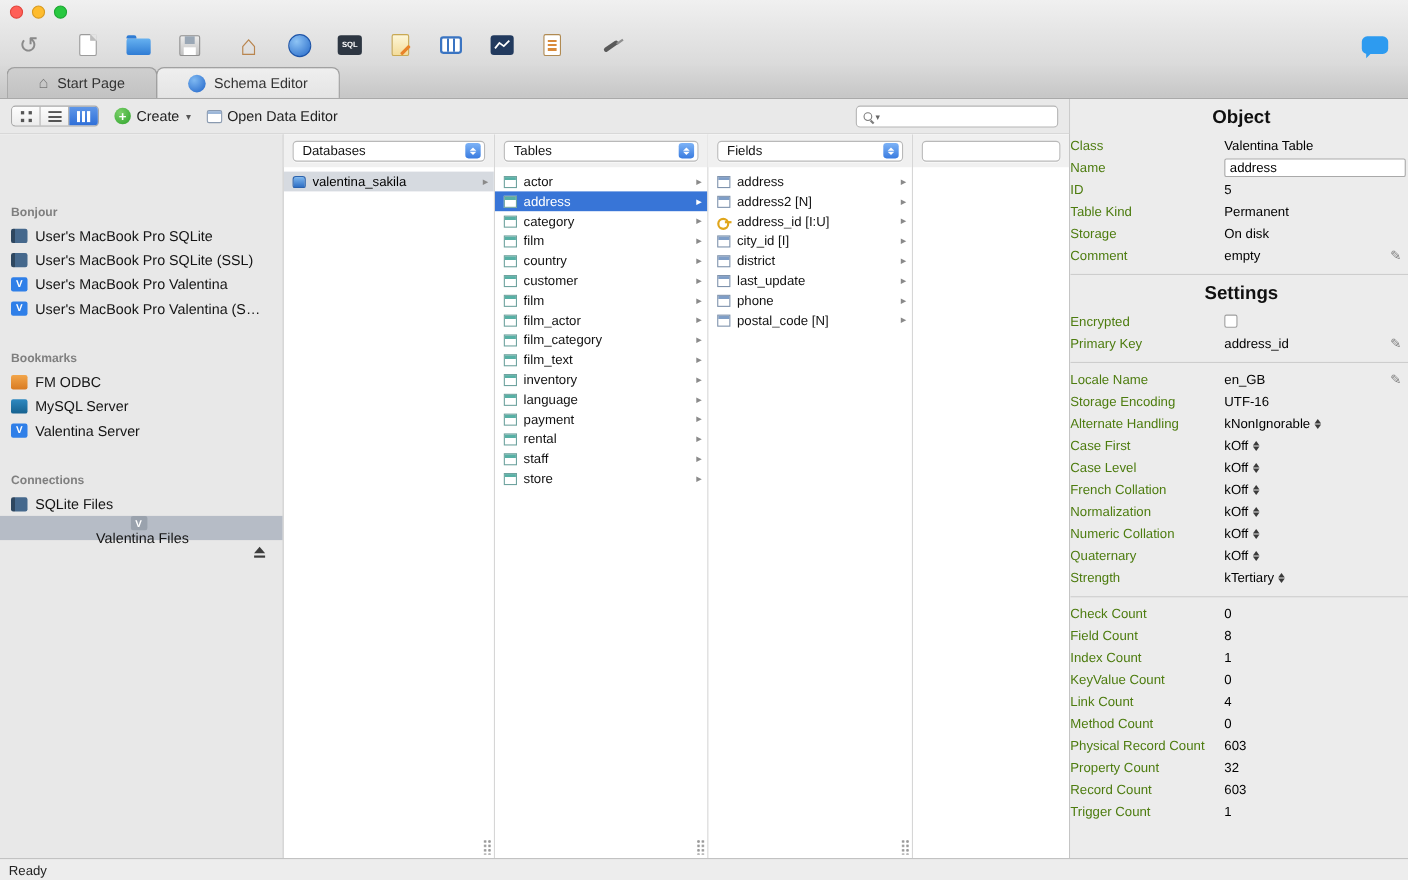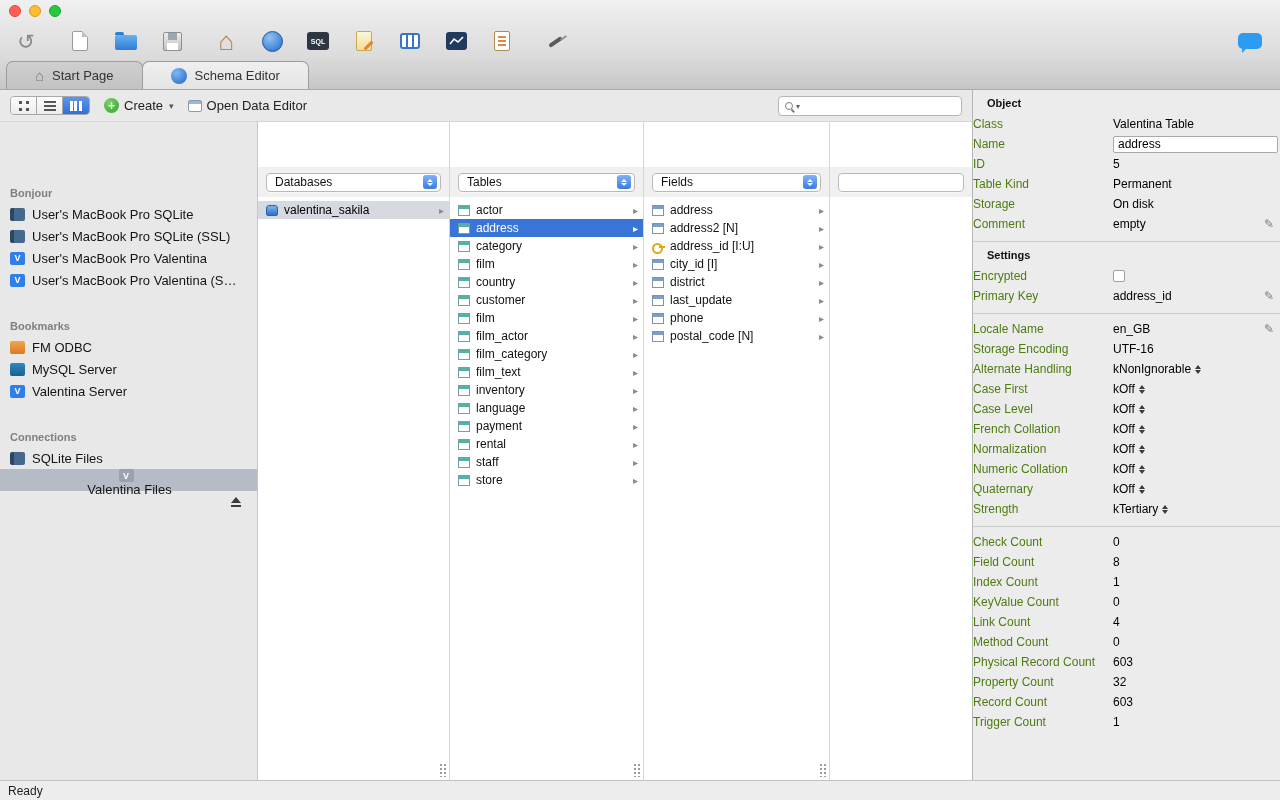--- a/index.html
+++ b/index.html
@@ -113,21 +113,21 @@
               flex-direction:column; align-items:center; }
   .eject-ic.show { display:flex; }
   .eject-ic::before { content:""; border-left:5px solid transparent; border-right:5px solid transparent; border-bottom:6px solid #3c3c3c; }
   .eject-ic::after  { content:""; width:10px; height:2px; background:#3c3c3c; margin-top:2px; }
 
   
   .browser { flex:1; display:flex; background:#fff; }
   .bcol { position:relative; border-right:1px solid #d6d6d6; display:flex; flex-direction:column; }
   .col-db { width:192px; } .col-tables { width:194px; } .col-fields { width:186px; }
   .col-last { flex:1; border-right:none; }
-  .filterrow { height:30px; flex:none; display:flex; align-items:center; background:#f0f0f0;margin-top:45px; }
+  .filterrow { height:30px; flex:none; display:flex; align-items:center; background:#f0f0f0; }
   .popup { display:flex; align-items:center; background:#fff; border:1px solid #b9b9b9; border-radius:4px;
            height:19px; flex:1; margin:0 8px; padding:0 3px 0 8px; font-size:12px; color:#111;
            box-shadow:0 1px 0 rgba(255,255,255,.6); }
   .parrows { margin-left:auto; display:flex; flex-direction:column; align-items:center; justify-content:center;
              width:14px; height:14px; border-radius:3px; background:linear-gradient(#7db3f7,#3a7ce0); }
   .pu { border:3px solid transparent; border-bottom:3px solid #fff; margin-bottom:1px; }
   .pd { border:3px solid transparent; border-top:3px solid #fff; }
   .rows { flex:1; padding-top:4px; overflow:hidden; }
   .brow { height:18px; display:flex; align-items:center; padding:0 5px 0 8px; font-size:12px; color:#111; }
   .bic { width:12px; height:11px; margin-right:6px; flex:none; position:relative; }
@@ -144,21 +144,21 @@
   .col-tables .brow.selected, .col-fields .brow.selected { background:#3875d7; color:#fff; }
   .col-tables .brow.selected .barrow, .col-fields .brow.selected .barrow { color:#fff; }
   .col-db .brow.selected { background:#d6dae0; color:#000; }
   .grip { position:absolute; right:2px; bottom:3px; width:8px; height:14px;
           background:radial-gradient(circle,#9a9a9a 1px,transparent 1.4px) 0 0/4px 4px; }
 
   
   .inspector { flex:1; background:#ececec; overflow:hidden; font-size:12px; }
   .insp { padding:5px 0 7px; }
   .insp + .insp { border-top:1px solid #cdcdcd; }
-  .insp-h { font-size:11px; font-weight:bold; color:#101010; padding:2px 10px 5px 14px; }
+  .insp-h { font-size:17px; font-weight:bold; color:#101010; padding:2px 10px 5px 14px;text-align:center; }
   .prow { display:flex; align-items:center; height:20px; position:relative; padding-right:22px; }
   .plabel { width:140px; flex:none; text-align:left; color:#4d7c0f; padding-right:6px; white-space:nowrap; }
   .pvz { flex:1; display:flex; align-items:center; min-width:0; }
   .pval { color:#000; white-space:nowrap; }
   .pinput { display:none; flex:1; height:17px; border:1px solid #a9a9a9; border-radius:2px;
             padding:0 4px; font-size:12px; font-family:"Liberation Sans",sans-serif; outline:none; margin-right:-14px; }
   .cbox { display:none; width:12px; height:12px; background:#fff; border:1px solid #9f9f9f; border-radius:2px; }
   .selarrows { display:none; flex-direction:column; align-items:center; margin-left:4px; }
   .selarrows .up { border:3px solid transparent; border-bottom:4px solid #3a3a3a; margin-bottom:1px; }
   .selarrows .dn { border:3px solid transparent; border-top:4px solid #3a3a3a; }

